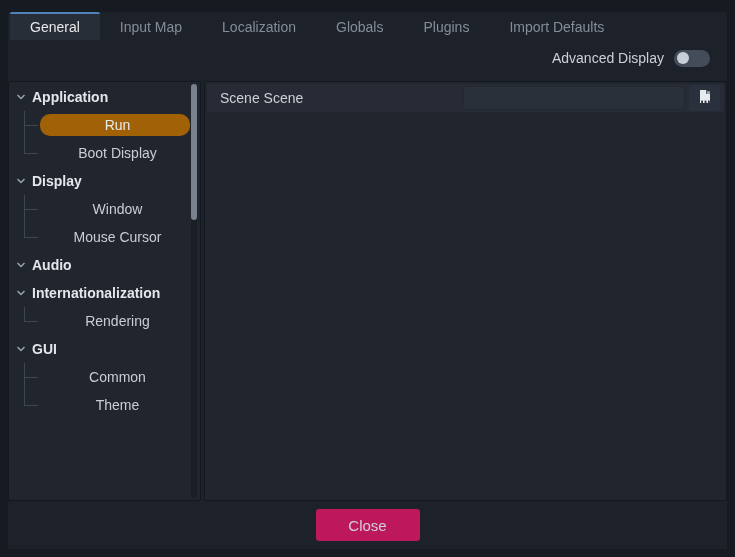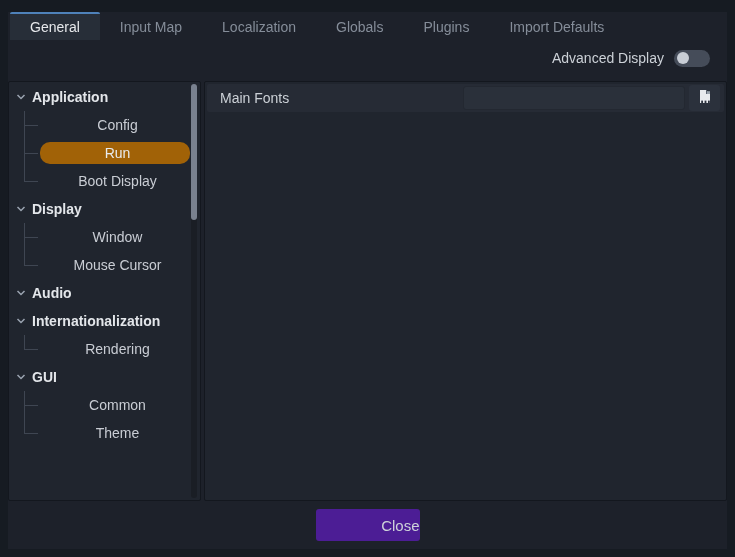--- a/index.html
+++ b/index.html
@@ -84,22 +84,22 @@
     color:#dfe3e8; font-family:"Liberation Sans", sans-serif; font-size:14px; padding:0 6px; outline:none;
   }
   .file-btn {
     width:31px; height:26px; margin-left:4px; background:#2b313c; border:none; border-radius:3px;
     display:flex; align-items:center; justify-content:center; cursor:default;
   }
 
   
   .footer { flex:1; display:flex; align-items:center; justify-content:center; }
   .close-btn {
-    min-width:104px; height:32px; background:#4c1d95; color:#ced3d9; border:none; border-radius:3px;
-    font-family:"Liberation Sans", sans-serif; font-size:15px; cursor:default;text-align:right;
+    min-width:104px; height:32px; background:#be185d; color:#ced3d9; border:none; border-radius:3px;
+    font-family:"Liberation Sans", sans-serif; font-size:15px; cursor:default;
   }
 </style>
 </head>
 <body>
 
 <div class="content">
 
   <div class="tabbar">
     <div class="tab active">
         <span>General</span>
@@ -132,23 +132,20 @@
 
     <div class="panel tree-panel">
       <div class="trow cat">
         <span class="chev">
             <svg width="12" height="12" viewBox="0 0 12 12">
               <path d="M2.5 4l3.5 3.5L9.5 4" fill="none" stroke="#9aa3b0" stroke-width="1.5"></path>
             </svg>
           </span>
         <span class="cat-label">Application</span>
       </div>
-      <div class="trow child">
-          <span class="cbox">Config</span>
-        </div>
       <div class="trow child selected">
           <span class="cbox">Run</span>
         </div>
       <div class="trow child last">
           <span class="cbox">Boot Display</span>
         </div>
 
       <div class="trow cat">
         <span class="chev">
             <svg width="12" height="12" viewBox="0 0 12 12">
@@ -200,21 +197,21 @@
           <span class="cbox">Theme</span>
         </div>
 
       <div class="vscroll">
         <div class="grab"></div>
       </div>
     </div>
 
     <div class="panel main-panel">
       <div class="prop-row">
-        <span class="prop-label">Main Fonts</span>
+        <span class="prop-label">Scene Scene</span>
         <input type="text" class="prop-input" value="" style="">
         <button class="file-btn">
           <span>
             <svg width="16" height="16" viewBox="0 0 16 16">
               <path d="M3 1 h6 l4 4 v9 H3 Z" fill="#e8eaee"></path>
               <path d="M9 1 v4 h4 Z" fill="#3a4250"></path>
               <rect x="9.6" y="2.2" width="3.4" height="2.8" fill="#9aa3ae"></rect>
               <rect x="4.2" y="11.6" width="1.8" height="2.4" fill="#2b313c"></rect>
               <rect x="7.6" y="11.6" width="1.8" height="2.4" fill="#2b313c"></rect>
               <rect x="11" y="11.6" width="1.8" height="2.4" fill="#2b313c"></rect>

